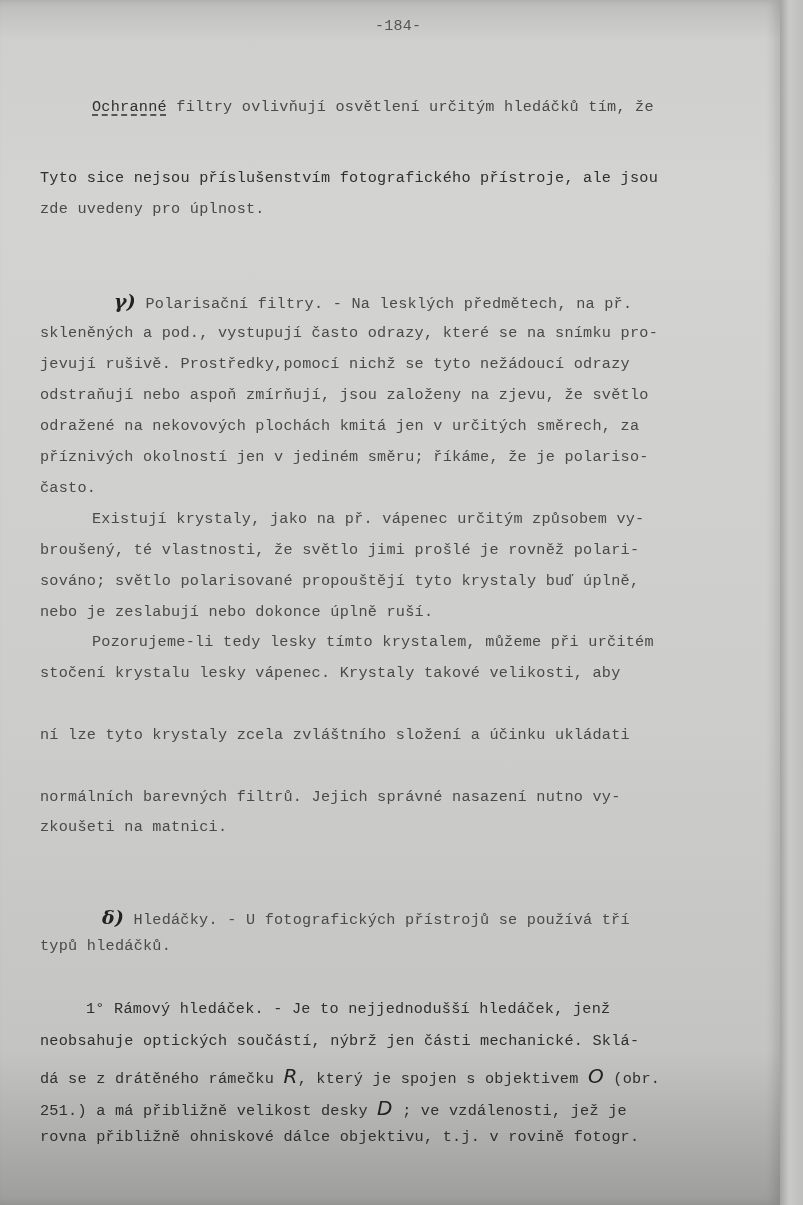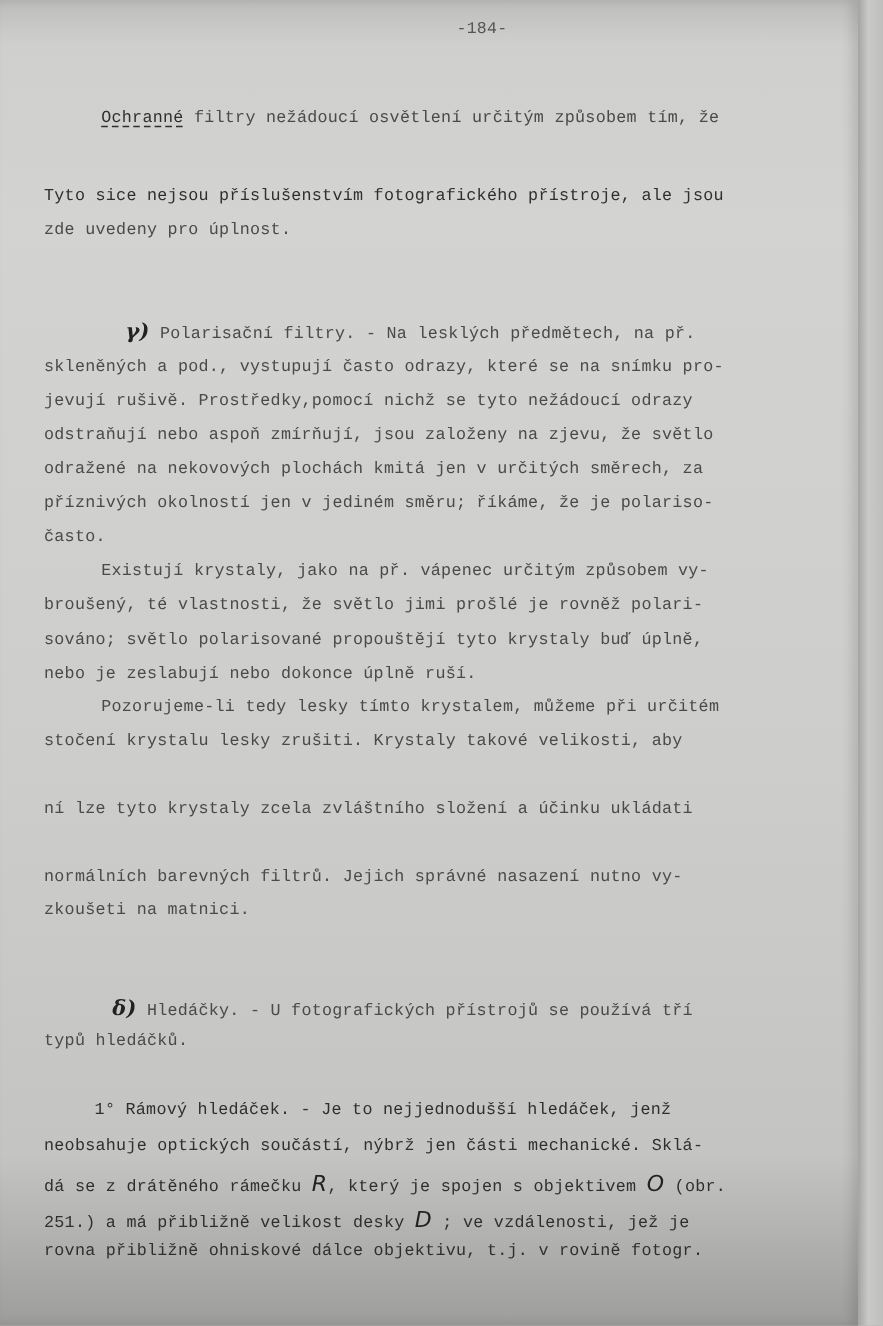--- a/index.html
+++ b/index.html
@@ -15,50 +15,50 @@
   }
   .edge {
     position: absolute; left: 780px; top: 0; width: 23px; height: 1205px;
     background: linear-gradient(90deg, #a4a4a2, #c9c9c7 40%, #bebebc);
   }
   .line {
     position: absolute; left: 0; white-space: pre;
     font-size: 15.2px; letter-spacing: 0.25px; color: #4a4a4a;
   }
   .dark { color: #2f2f2f; text-align: right; }
-  .page-number { position: absolute; top: 18px; left: 375px; font-size: 15px; color: #555; margin-left: 40px; }
+  .page-number { position: absolute; top: 18px; left: 375px; font-size: 15px; color: #555; }
   .u { text-decoration: underline; text-decoration-style: dashed; text-underline-offset: 4px; }
   .greek { font-family: "DejaVu Serif", serif; font-style: italic; font-weight: bold; font-size: 19px; color: #222; }
   .hand { font-family: "DejaVu Sans", sans-serif; font-style: italic; font-size: 20px; color: #222; }
 </style>
 </head>
 <body>
 
 <div class="page">
   <div class="page-number line">-184-</div>
 
-  <div class="line" style="top:98px;left:92px"><span class="u dark">Ochranné</span><span id="p0l0rest"> filtry nežádoucí osvětlení určitým způsobem tím, že</span></div>
+  <div class="line" style="top:98px;left:92px"><span class="u dark">Ochranné</span><span id="p0l0rest"> filtry ovlivňují osvětlení určitým hledáčků tím, že</span></div>
   <div class="line" style="top:200px;left:40px">zde uvedeny pro úplnost.</div>
   <div class="line dark" style="top:169px;left:40px">Tyto sice nejsou příslušenstvím fotografického přístroje, ale jsou</div>
 
   <div class="line" style="top:290px;left:114px"><span class="greek">γ)</span> <span>Polarisační filtry. - Na lesklých předmětech, na př.</span></div>
   <div class="line" style="top:324px;left:40px">skleněných a pod., vystupují často odrazy, které se na snímku pro-</div>
   <div class="line" style="top:355px;left:40px">jevují rušivě. Prostředky,pomocí nichž se tyto nežádoucí odrazy</div>
   <div class="line" style="top:386px;left:40px">odstraňují nebo aspoň zmírňují, jsou založeny na zjevu, že světlo</div>
   <div class="line" style="top:417px;left:40px">odražené na nekovových plochách kmitá jen v určitých směrech, za</div>
   <div class="line" style="top:448px;left:40px">příznivých okolností jen v jediném směru; říkáme, že je polariso-</div>
   <div class="line" style="top:479px;left:40px">často.</div>
 
   <div class="line" style="top:510px;left:92px">Existují krystaly, jako na př. vápenec určitým způsobem vy-</div>
   <div class="line" style="top:541px;left:40px">broušený, té vlastnosti, že světlo jimi prošlé je rovněž polari-</div>
   <div class="line" style="top:572px;left:40px">sováno; světlo polarisované propouštějí tyto krystaly buď úplně,</div>
   <div class="line" style="top:603px;left:40px">nebo je zeslabují nebo dokonce úplně ruší.</div>
 
   <div class="line" style="top:633px;left:92px">Pozorujeme-li tedy lesky tímto krystalem, můžeme při určitém</div>
-  <div class="line" style="top:664px;left:40px">stočení krystalu lesky zrušiti. Krystaly takové velikosti, aby</div>
+  <div class="line" style="top:664px;left:40px">stočení krystalu lesky vápenec. Krystaly takové velikosti, aby</div>
   <div class="line" style="top:726px;left:40px">ní lze tyto krystaly zcela zvláštního složení a účinku ukládati</div>
   <div class="line" style="top:788px;left:40px">normálních barevných filtrů. Jejich správné nasazení nutno vy-</div>
   <div class="line" style="top:818px;left:40px">zkoušeti na matnici.</div>
 
   <div class="line" style="top:906px;left:102px"><span class="greek">δ)</span> <span>Hledáčky. - U fotografických přístrojů se používá tří</span></div>
   <div class="line" style="top:937px;left:40px">typů hledáčků.</div>
 
   <div class="line dark" style="top:1000px;left:86px">1° Rámový hledáček. - Je to nejjednodušší hledáček, jenž</div>
   <div class="line dark" style="top:1032px;left:40px">neobsahuje optických součástí, nýbrž jen části mechanické. Sklá-</div>
   <div class="line dark" style="top:1064px;left:40px"><span>dá se z drátěného rámečku </span><span class="hand">R</span><span>, který je spojen s objektivem </span><span class="hand">O</span><span> (obr.</span></div>

